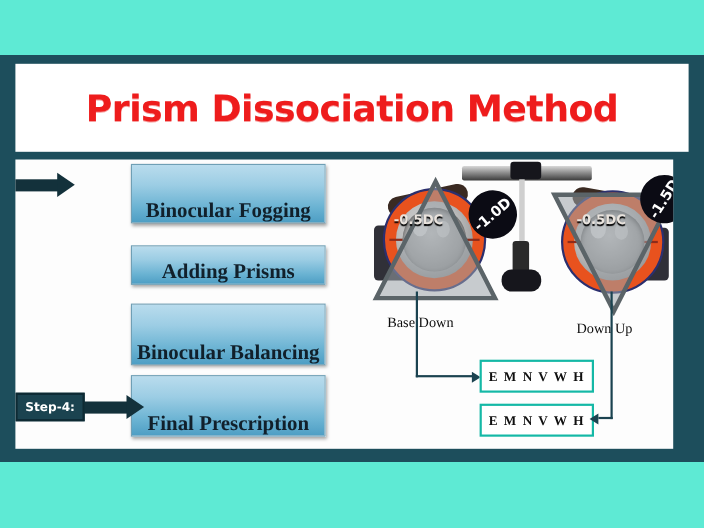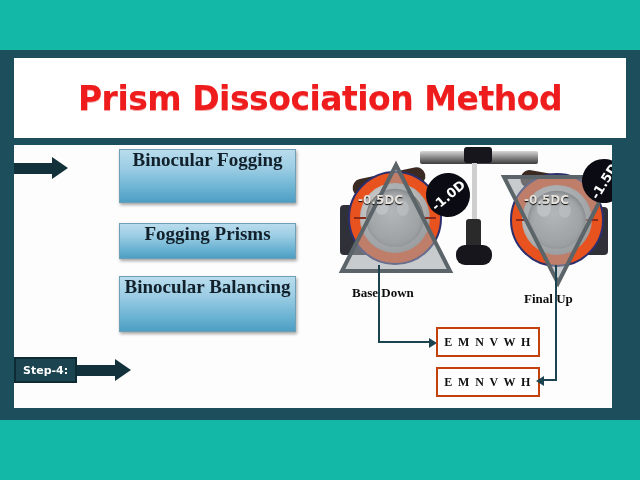--- a/index.html
+++ b/index.html
@@ -1,18 +1,18 @@
 <!DOCTYPE html>
 <html><head>
 <meta charset="utf-8">
 <style>
   html,body{margin:0;padding:0;background:#000;}
   body{width:640px;height:480px;overflow:hidden;font-family:"Liberation Serif",serif;}
 
-  #stage{position:relative;width:640px;height:480px;background:#14b8a6;}
+  #stage{position:relative;width:640px;height:480px;background:#5eead4;}
 
   
   #frame{position:absolute;left:0;top:50px;width:640px;height:370px;background:#1d4e5c;}
 
   
   #title-panel{position:absolute;left:14px;top:58px;width:612px;height:80px;background:#ffffff;
     display:flex;flex-direction:column;align-items:center;justify-content:center;}
   #main-title{font-family:"DejaVu Sans",sans-serif;font-weight:bold;font-size:33px;color:#ee1c1c;
     letter-spacing:-0.5px;line-height:1;text-shadow:0 1px 0 #f6a0a0;white-space:nowrap;}
   #subtitle{font-family:"DejaVu Sans",sans-serif;font-weight:bold;font-size:20px;color:#23a8e0;
@@ -29,21 +29,21 @@
   .step-badge span{font-family:"DejaVu Sans",sans-serif;font-weight:bold;font-size:11px;color:#ffffff;
     white-space:nowrap;}
   .arrow{position:relative;height:11px;width:40px;background:#13313b;margin-left:-1px;z-index:2;}
   .arrow:after{content:"";position:absolute;right:-15px;top:-6px;width:0;height:0;
     border-top:11.5px solid transparent;border-bottom:11.5px solid transparent;
     border-left:16px solid #13313b;}
 
   .info-box{position:absolute;border:1px solid #6f9fb5;
     background:linear-gradient(to bottom,#b9dced 0%,#9ccde4 35%,#69b2d2 75%,#4e9ec4 100%);
     box-shadow:1px 2px 3px rgba(0,0,0,.35);
-    display:flex;align-items:flex-start;justify-content:center;text-align:center;
+    display:flex;align-items:flex-end;justify-content:center;text-align:center;
     font-family:"Liberation Serif",serif;font-weight:bold;color:#11202b;line-height:1.05;}
 
   
   #illus{position:absolute;left:320px;top:0;width:278px;height:219px;}
   .eye{position:absolute;}
   .eye .ring{position:absolute;left:0;top:0;width:100%;height:100%;border-radius:50%;
     background:#e8521e;border:2px solid #2b2f6e;box-sizing:border-box;}
   .eye .ring:before{content:"";position:absolute;left:50%;top:50%;transform:translate(-50%,-50%);
     width:78%;height:78%;border-radius:50%;
     background:radial-gradient(circle at 42% 38%,#d8d8d8 0%,#bdbdbd 45%,#9a9a9a 75%,#7e7e7e 100%);}
@@ -55,23 +55,23 @@
   .pupilgrid:before{content:"";position:absolute;left:16%;top:14%;width:24%;height:30%;
     border-radius:50%;background:#efefef;opacity:.85;}
   .pupilgrid:after{content:"";position:absolute;left:54%;top:20%;width:20%;height:26%;
     border-radius:50%;background:#e6e6e6;opacity:.7;}
   .dclabel{position:absolute;font-family:"DejaVu Sans",sans-serif;font-weight:bold;font-size:12px;
     color:#e9e3dd;text-shadow:0 1px 1px #000;white-space:nowrap;}
   .dbubble{position:absolute;width:44px;height:44px;border-radius:50%;background:#0b0b14;
     display:flex;align-items:center;justify-content:center;}
   .dbubble span{font-family:"DejaVu Sans",sans-serif;font-weight:bold;font-size:13px;color:#ffffff;
     white-space:nowrap;}
-  .baselabel{position:absolute;font-family:"Liberation Serif",serif;font-weight:bold;font-size:13px;
+  .baselabel{position:absolute;font-family:"Liberation Serif",serif;font-weight:normal;font-size:13px;
     color:#0d0d0d;white-space:nowrap;}
-  .chartbox{position:absolute;background:#ffffff;border:2px solid #c2410c;
+  .chartbox{position:absolute;background:#ffffff;border:2px solid #14b8a6;
     display:flex;align-items:center;justify-content:center;
     font-family:"Liberation Serif",serif;font-weight:bold;font-size:12px;color:#101010;
     letter-spacing:1.4px;}
   .lead{position:absolute;background:#1b4350;}
   .leadhead{position:absolute;width:0;height:0;
     border-top:5px solid transparent;border-bottom:5px solid transparent;border-left:8px solid #1b4350;}
   .phorobit{position:absolute;background:#141414;}
 </style>
 </head>
 <body>
@@ -87,32 +87,35 @@
   <div id="content-panel">
 
     <div class="step-row" style="top:18px;">
       <div class="arrow"></div>
     </div>
     <div class="info-box" style="left:105px;top:4px;width:175px;height:52px;font-size:19px;">
       <span>Binocular Fogging</span>
     </div>
 
     <div class="info-box" style="left:105px;top:78px;width:175px;height:34px;font-size:19px;">
-      <span>Fogging Prisms</span>
+      <span>Adding Prisms</span>
     </div>
 
     <div class="info-box" style="left:105px;top:131px;width:175px;height:54px;font-size:19px;">
       <span>Binocular Balancing</span>
     </div>
 
     <div class="step-row" style="top:212px;text-align:right;">
       <div class="step-badge">
         <span>Step-4:</span>
       </div>
       <div class="arrow"></div>
+    </div>
+    <div class="info-box" style="left:105px;top:196px;width:175px;height:54px;font-size:19px;">
+      <span>Final Prescription</span>
     </div>
 
     <div id="illus">
 
       <div class="phorobit" style="left:86px;top:6px;width:118px;height:13px;border-radius:2px;
            background:linear-gradient(to bottom,#d7d7d7,#8f8f8f 45%,#3c3c3c);"></div>
       <div class="phorobit" style="left:130px;top:2px;width:28px;height:16px;border-radius:3px;
            background:#16161c;"></div>
       <div class="phorobit" style="left:138px;top:18px;width:5px;height:58px;background:#cfcfcf;"></div>
       <div class="phorobit" style="left:132px;top:74px;width:15px;height:30px;border-radius:3px;
@@ -147,21 +150,21 @@
         <div class="pupilgrid"></div>
       </div>
 
       <svg style="position:absolute;left:166px;top:22px;width:116px;height:122px;" viewBox="0 0 116 122">
         <polygon points="4,10 112,10 58,116" fill="#9aa3a8" fill-opacity="0.55" stroke="#5b6468" stroke-width="4"></polygon>
       </svg>
       <div class="dclabel" style="left:190px;top:48px;">-0.5DC</div>
       <div class="dbubble" style="left:248px;top:14px;transform:rotate(-58deg);">
         <span>-1.5D</span>
       </div>
-      <div class="baselabel" style="left:190px;top:146px;">Final  Up</div>
+      <div class="baselabel" style="left:190px;top:146px;">Down  Up</div>
 
       <div class="lead" style="left:44px;top:120px;width:2px;height:78px;"></div>
       <div class="lead" style="left:44px;top:196px;width:52px;height:2px;"></div>
       <div class="leadhead" style="left:95px;top:193px;"></div>
 
       <div class="chartbox" style="left:102px;top:182px;width:100px;height:26px;">
         <span>E M N V W H</span>
       </div>
       <div class="chartbox" style="left:102px;top:222px;width:100px;height:26px;">
         <span>E M N V W H</span>

